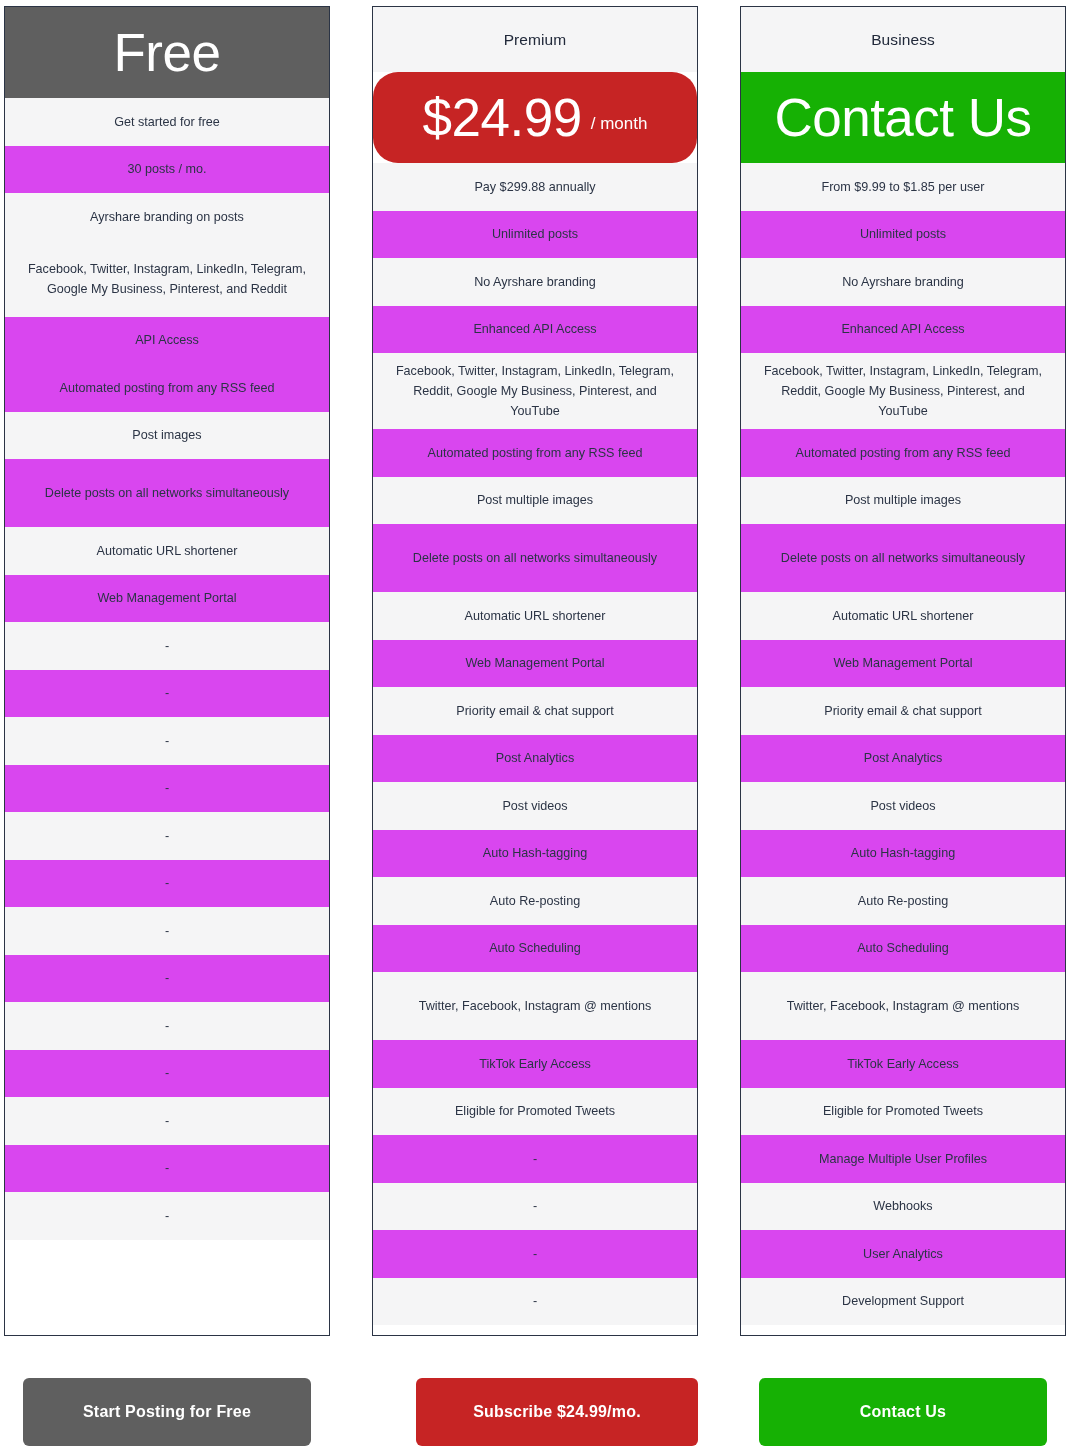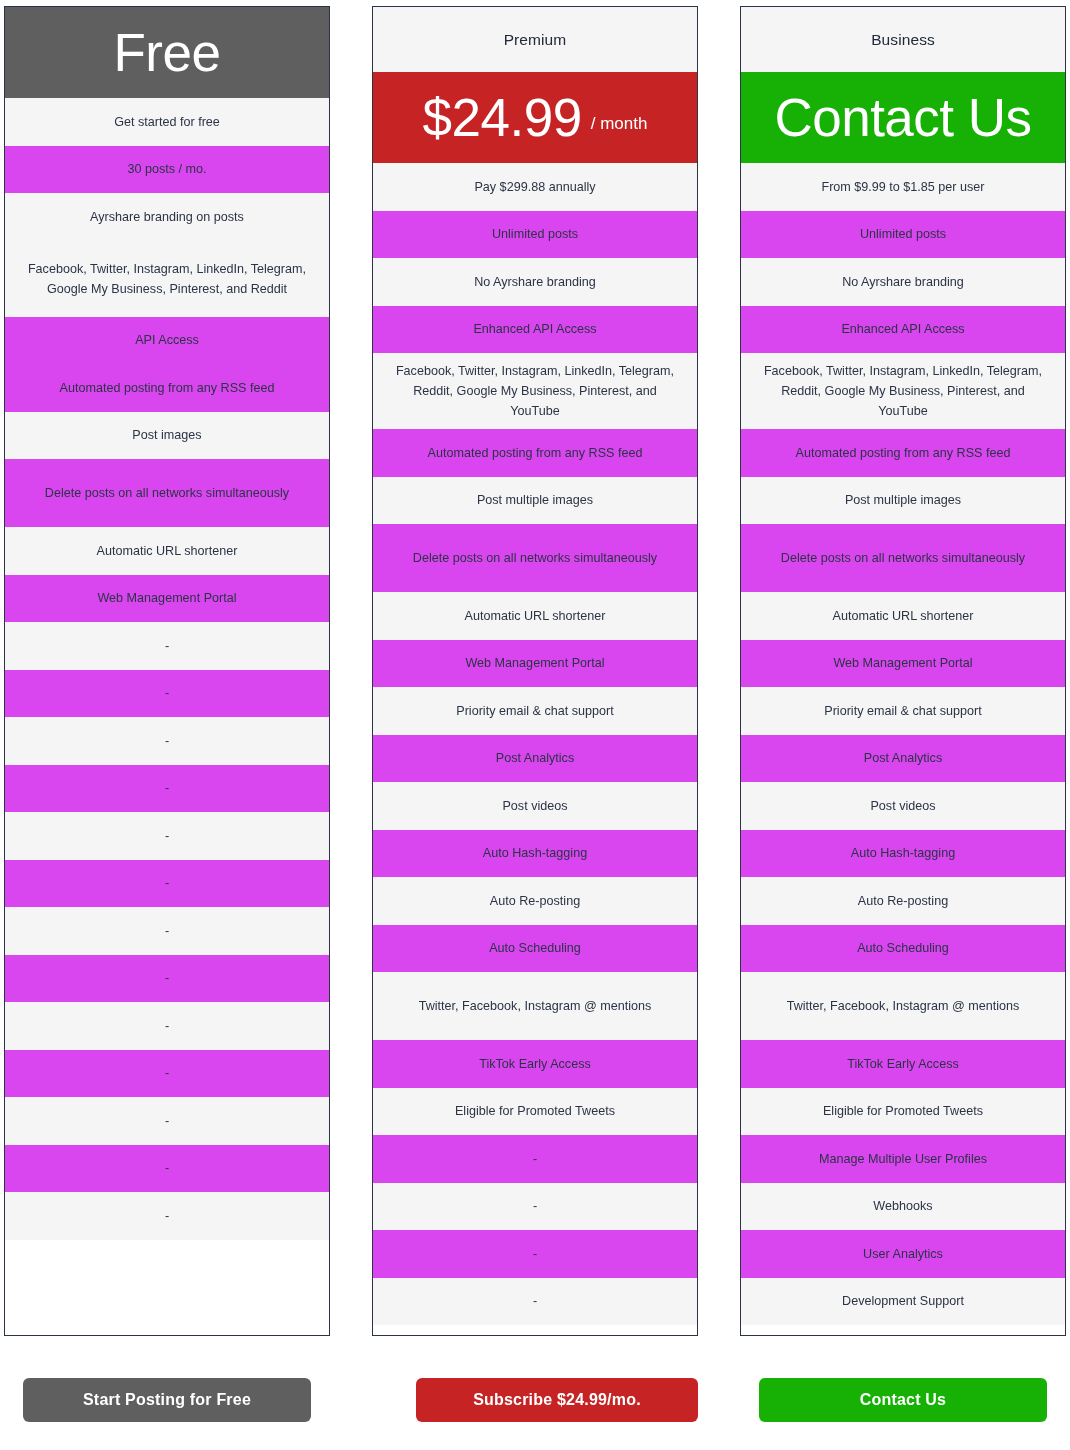--- a/index.html
+++ b/index.html
@@ -112,21 +112,21 @@
     left: 0;
     width: 1070px;
     height: 60px;
     display: flex;
     justify-content: space-between;
     padding: 0 4px;
   }
 
   .cta-btn {
     width: 288px;
-    height: 44px;
+    height: 68px;
     margin: 0 auto;
     border: none;
     border-radius: 6px;
     color: #ffffff;
     font-family: "Liberation Sans", sans-serif;
     font-size: 16px;
     font-weight: 700;
     letter-spacing: 0.2px;
     cursor: pointer;
     display: flex;
@@ -173,21 +173,21 @@
           <div class="feature-row stripe empty">-</div>
           <div class="feature-row plain empty">-</div>
           <div class="feature-row stripe empty">-</div>
           <div class="feature-row plain empty">-</div>
           <div class="feature-row stripe empty">-</div>
         </div>
     </div>
 
     <div class="plan-card">
       <div class="plan-title">Premium</div>
-      <div class="price-banner" style="background-color: rgb(198, 36, 36);">
+      <div class="price-banner" style="background-color: rgb(198, 36, 36); border-radius: 25px;">
         <span class="price-main">$24.99</span>
         <span class="price-suffix">/ month</span>
       </div>
       <div class="features">
           <div class="feature-row stripe">Pay $299.88 annually</div>
           <div class="feature-row plain">Unlimited posts</div>
           <div class="feature-row stripe">No Ayrshare branding</div>
           <div class="feature-row plain">Enhanced API Access</div>
           <div class="feature-row stripe xtall">Facebook, Twitter, Instagram, LinkedIn, Telegram, Reddit, Google My Business, Pinterest, and YouTube</div>
           <div class="feature-row plain">Automated posting from any RSS feed</div>

